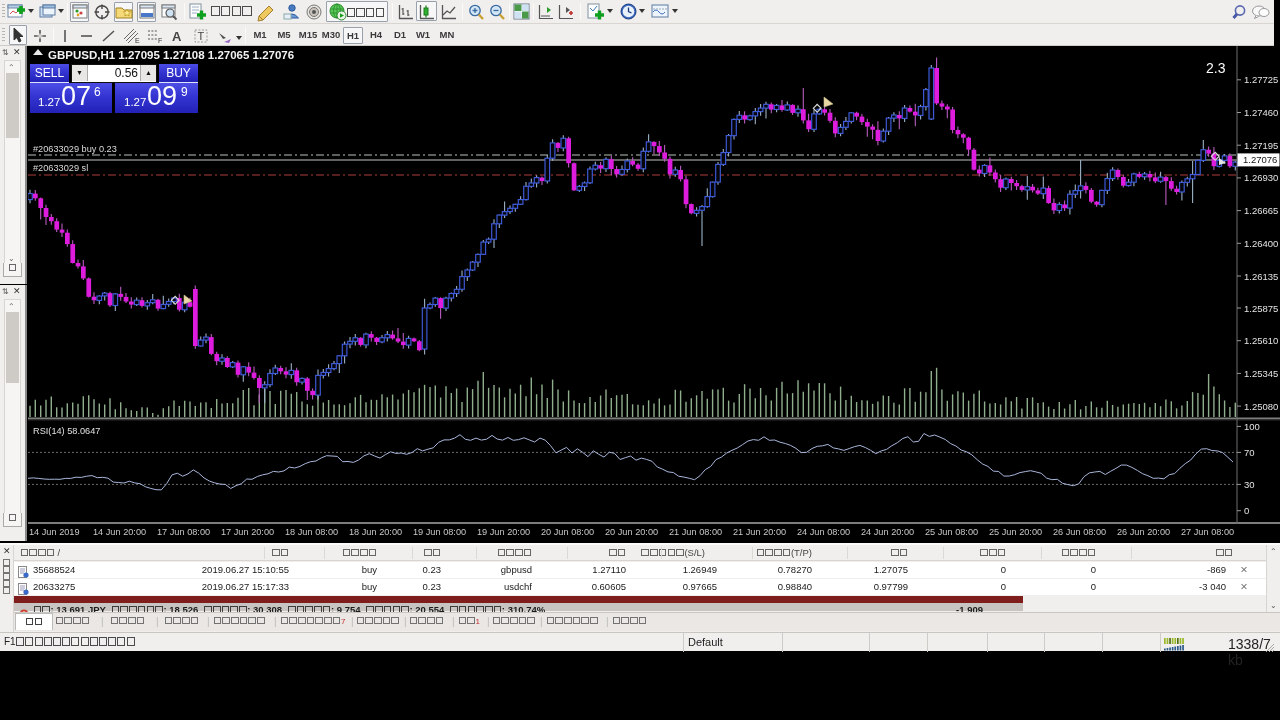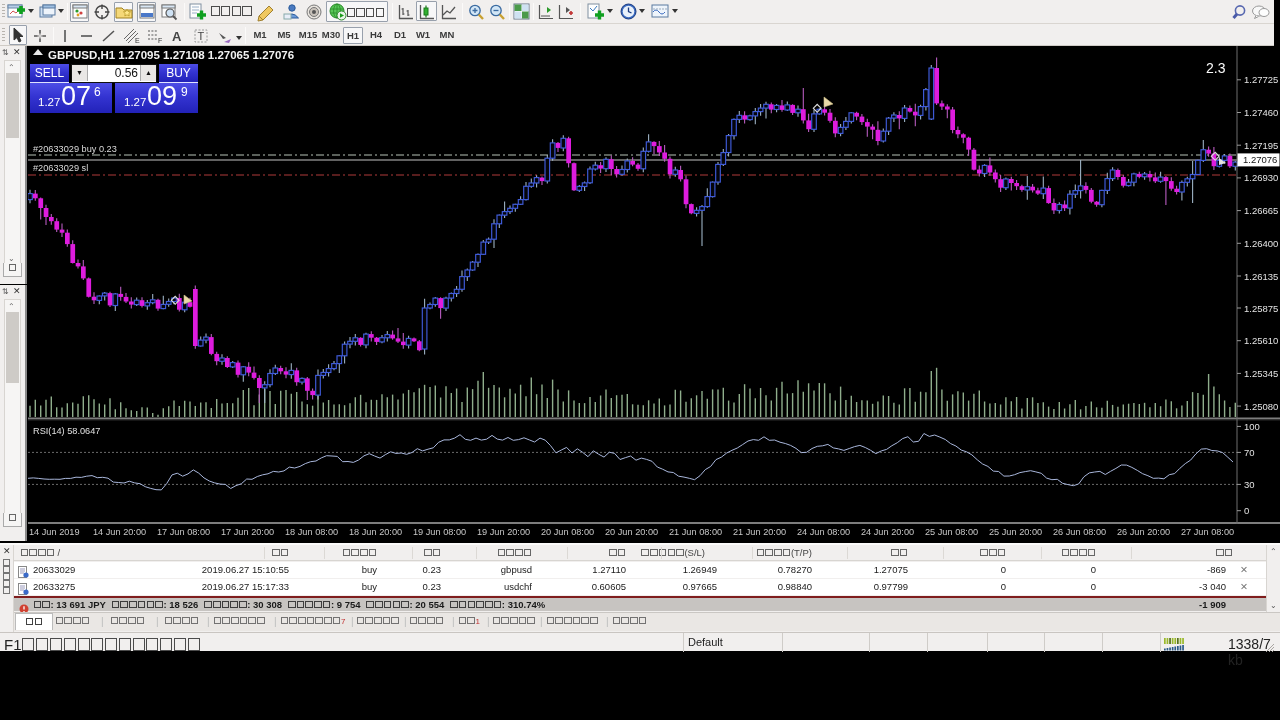--- a/index.html
+++ b/index.html
@@ -1114,21 +1114,21 @@
   <div class="colsep" style="left:929px"></div>
         <div class="colsep" style="left:1027px"></div>
   <div class="colsep" style="left:1117px"></div>
 </div>
 <div class="abs" style="left:14px;top:17px;width:1252px;height:16px;background:#fff">
   <span class="abs" style="left:4px;top:2px"><svg width="11" height="12" viewBox="0 0 11 12">
             <rect x="0.5" y="0.5" width="8" height="11" fill="#fff" stroke="#888"></rect>
             <path d="M2 3 h5 M2 5 h5 M2 7 h4" stroke="#99b"></path>
             <circle cx="8" cy="9" r="2.6" fill="#3a6ac8"></circle>
           </svg></span>
-  <div class="cell" style="left:19px;top:2px">20633029</div>
+  <div class="cell" style="left:19px;top:2px">35688524</div>
   <div class="cell" style="right:977px;top:2px">2019.06.27 15:10:55</div>
         <div class="cell" style="right:889px;top:2px">buy</div>
         <div class="cell" style="right:825px;top:2px">0.23</div>
         <div class="cell" style="right:734px;top:2px">gbpusd</div>
         <div class="cell" style="right:640px;top:2px">1.27110</div>
         <div class="cell" style="right:549px;top:2px">1.26949</div>
         <div class="cell" style="right:454px;top:2px">0.78270</div>
         <div class="cell" style="right:358px;top:2px">1.27075</div>
         <div class="cell" style="right:260px;top:2px">0</div>
         <div class="cell" style="right:170px;top:2px">0</div>
@@ -1148,21 +1148,21 @@
         <div class="cell" style="right:734px;top:2px">usdchf</div>
         <div class="cell" style="right:640px;top:2px">0.60605</div>
         <div class="cell" style="right:549px;top:2px">0.97665</div>
         <div class="cell" style="right:454px;top:2px">0.98840</div>
         <div class="cell" style="right:358px;top:2px">0.97799</div>
         <div class="cell" style="right:260px;top:2px">0</div>
         <div class="cell" style="right:170px;top:2px">0</div>
         <div class="cell" style="right:40px;top:2px">-3 040</div>
   <div class="cell" style="right:18px;top:2px;color:#777">✕</div>
 </div>
-<div class="abs" style="left:14px;top:51px;width:1252px;height:15px;background:#c7c4c1;border-top:2px solid #7f1d1d">
+<div class="abs" style="left:14px;top:51px;width:1009px;height:15px;background:#c7c4c1;border-top:7px solid #7f1d1d">
   <span class="abs" style="left:5px;top:2px"><svg width="10" height="10" viewBox="0 0 10 10">
             <circle cx="5" cy="5" r="4.5" fill="#d04030"></circle>
             <path d="M5 2.2 v3.4 M5 7 v1" stroke="#fff" stroke-width="1.3"></path>
           </svg></span>
   <div class="cell" style="left:19px;top:1px;font-weight:bold"><i class="k"></i><i class="k"></i>: 13 691 JPY&nbsp;&nbsp;<i class="k"></i><i class="k"></i><i class="k"></i><i class="k"></i><i class="k"></i><i class="k"></i>: 18 526&nbsp;&nbsp;<i class="k"></i><i class="k"></i><i class="k"></i><i class="k"></i><i class="k"></i>: 30 308&nbsp;&nbsp;<i class="k"></i><i class="k"></i><i class="k"></i><i class="k"></i><i class="k"></i>: 9 754&nbsp;&nbsp;<i class="k"></i><i class="k"></i><i class="k"></i><i class="k"></i><i class="k"></i>: 20 554&nbsp;&nbsp;<i class="k"></i><i class="k"></i><i class="k"></i><i class="k"></i><i class="k"></i><i class="k"></i>: 310.74%</div>
   <div class="cell" style="right:40px;top:1px;font-weight:bold">-1 909</div>
 </div>
 <div class="abs" style="left:1266px;top:0;width:14px;height:67px;background:#f1efee;border-left:1px solid #d8d5d1">
   <div class="abs" style="left:3px;top:2px;font-size:8px;color:#555">⌃</div>
   <div class="abs" style="left:3px;bottom:2px;font-size:8px;color:#555">⌄</div>
@@ -1186,21 +1186,21 @@
   <div class="tab" style="left:444px"><i class="k"></i><i class="k"></i><span style="color:#c03030;font-size:8px">1</span></div>
         <div class="abs" style="left:473px;top:3px;color:#bbb;font-size:10px">|</div>
   <div class="tab" style="left:478px"><i class="k"></i><i class="k"></i><i class="k"></i><i class="k"></i><i class="k"></i></div>
         <div class="abs" style="left:526px;top:3px;color:#bbb;font-size:10px">|</div>
   <div class="tab" style="left:532px"><i class="k"></i><i class="k"></i><i class="k"></i><i class="k"></i><i class="k"></i><i class="k"></i></div>
         <div class="abs" style="left:592px;top:3px;color:#bbb;font-size:10px">|</div>
   <div class="tab" style="left:598px"><i class="k"></i><i class="k"></i><i class="k"></i><i class="k"></i></div>
 </div>
 </div>
 <div class="abs" style="left:0;top:632px;width:1280px;height:19px;background:#f1efee;border-top:1px solid #c9c5c1">
-<div class="abs" style="left:4px;top:3px;font-size:15px;color:#222">F1<i class="k"></i><i class="k"></i><i class="k"></i><i class="k"></i><i class="k"></i><i class="k"></i><i class="k"></i><i class="k"></i><i class="k"></i><i class="k"></i><i class="k"></i><i class="k"></i><i class="k"></i></div>
+<div class="abs" style="left:4px;top:3px;font-size:10px;color:#222">F1<i class="k"></i><i class="k"></i><i class="k"></i><i class="k"></i><i class="k"></i><i class="k"></i><i class="k"></i><i class="k"></i><i class="k"></i><i class="k"></i><i class="k"></i><i class="k"></i><i class="k"></i></div>
 <div class="abs" style="left:683px;top:0;width:1px;height:19px;background:#cfccc8"></div>
 <div class="abs" style="left:688px;top:3px;font-size:11px;color:#222">Default</div>
 <div class="abs" style="left:782px;top:0;width:1px;height:19px;background:#cfccc8"></div>
 <div class="abs" style="left:869px;top:0;width:1px;height:19px;background:#cfccc8"></div>
 <div class="abs" style="left:927px;top:0;width:1px;height:19px;background:#cfccc8"></div>
 <div class="abs" style="left:987px;top:0;width:1px;height:19px;background:#cfccc8"></div>
 <div class="abs" style="left:1044px;top:0;width:1px;height:19px;background:#cfccc8"></div>
 <div class="abs" style="left:1102px;top:0;width:1px;height:19px;background:#cfccc8"></div>
 <div class="abs" style="left:1160px;top:0;width:1px;height:19px;background:#cfccc8"></div>
 <span class="abs" style="left:1164px;top:4px"><svg width="21" height="13" viewBox="0 0 21 13">

